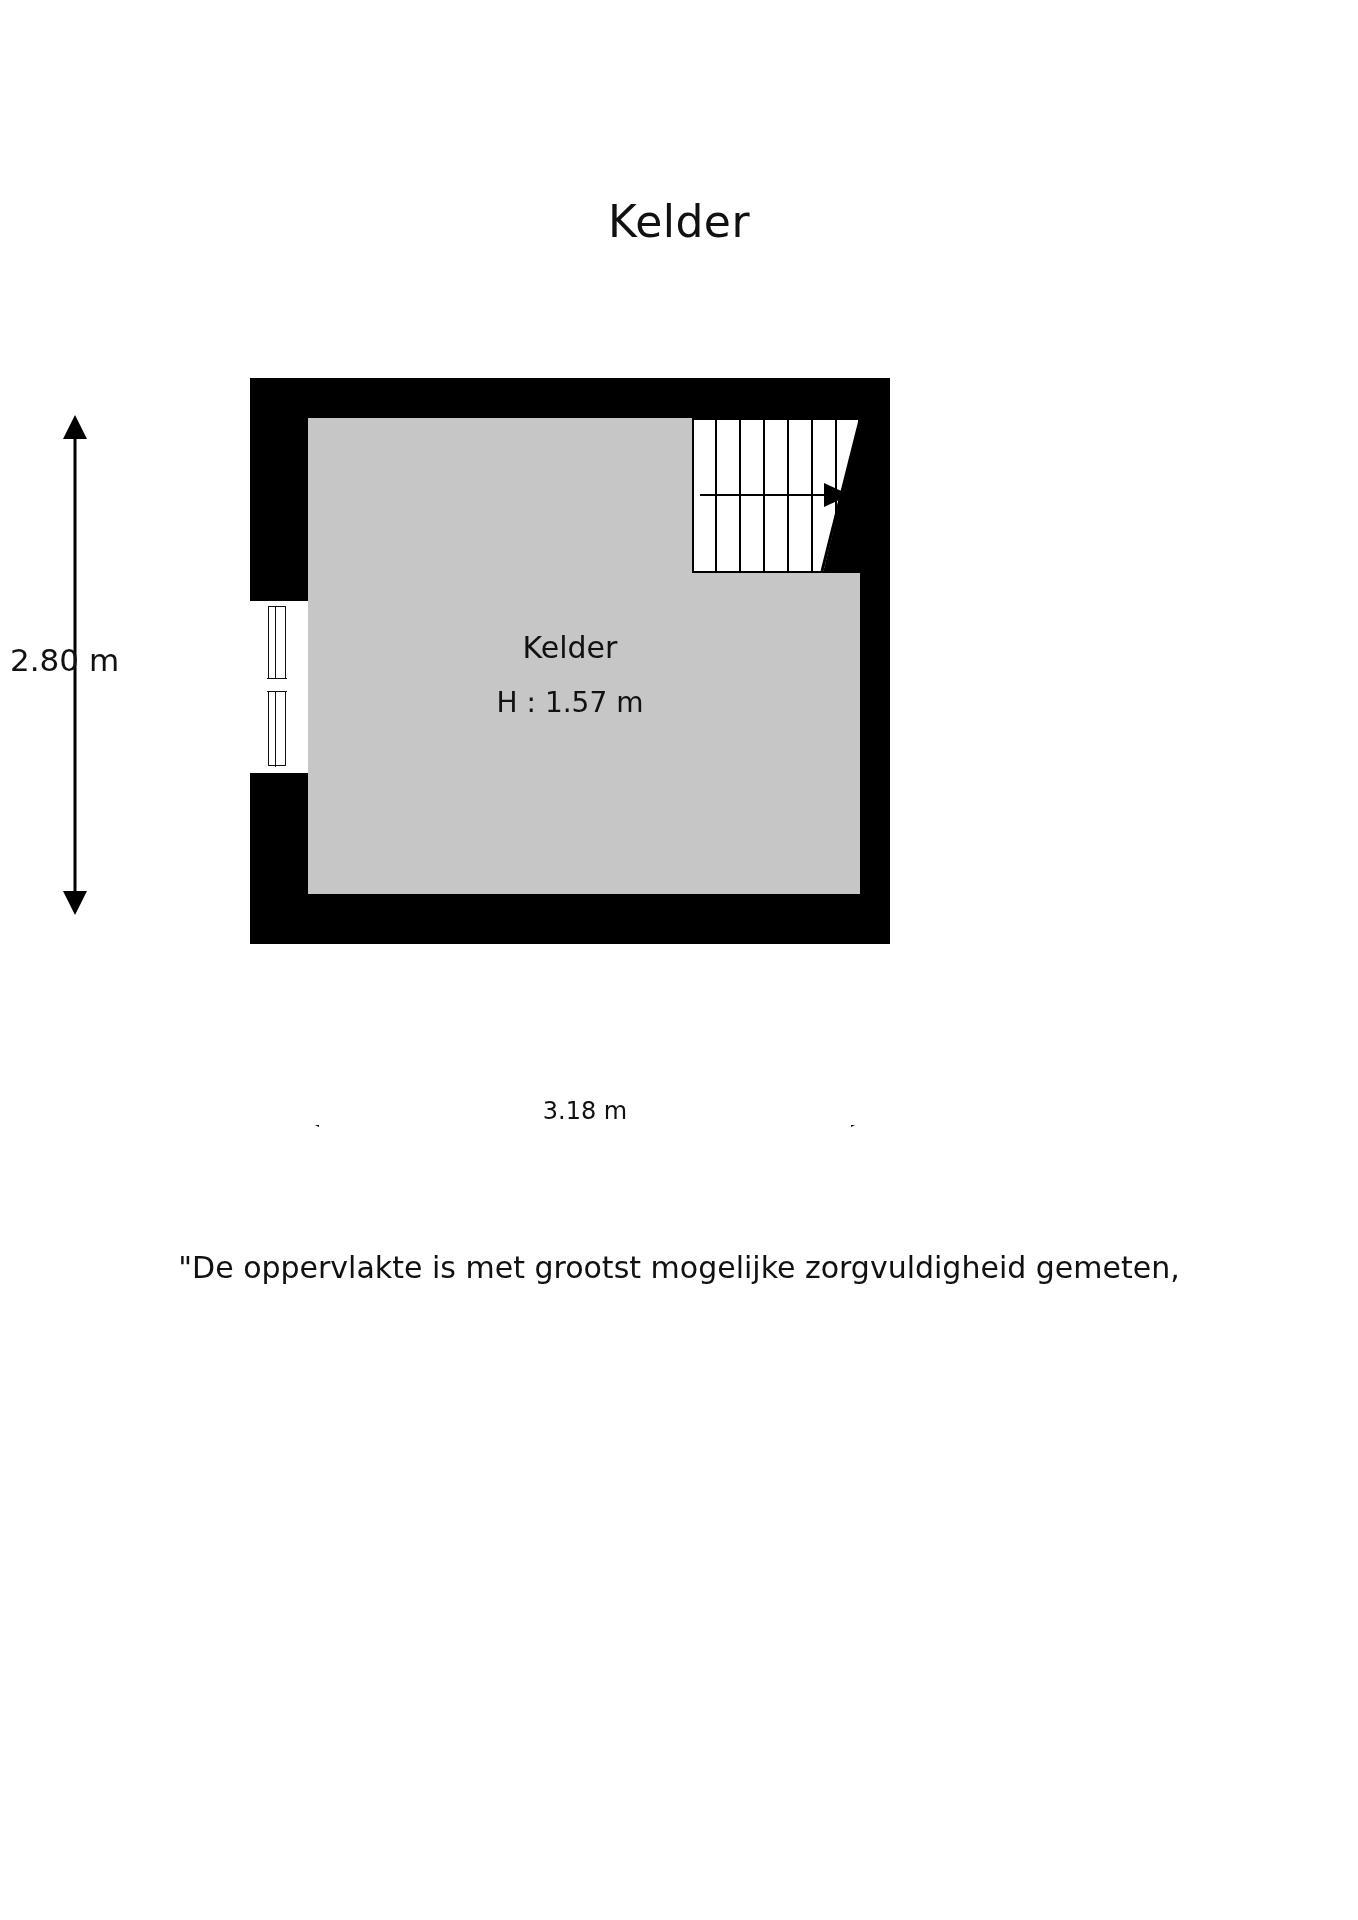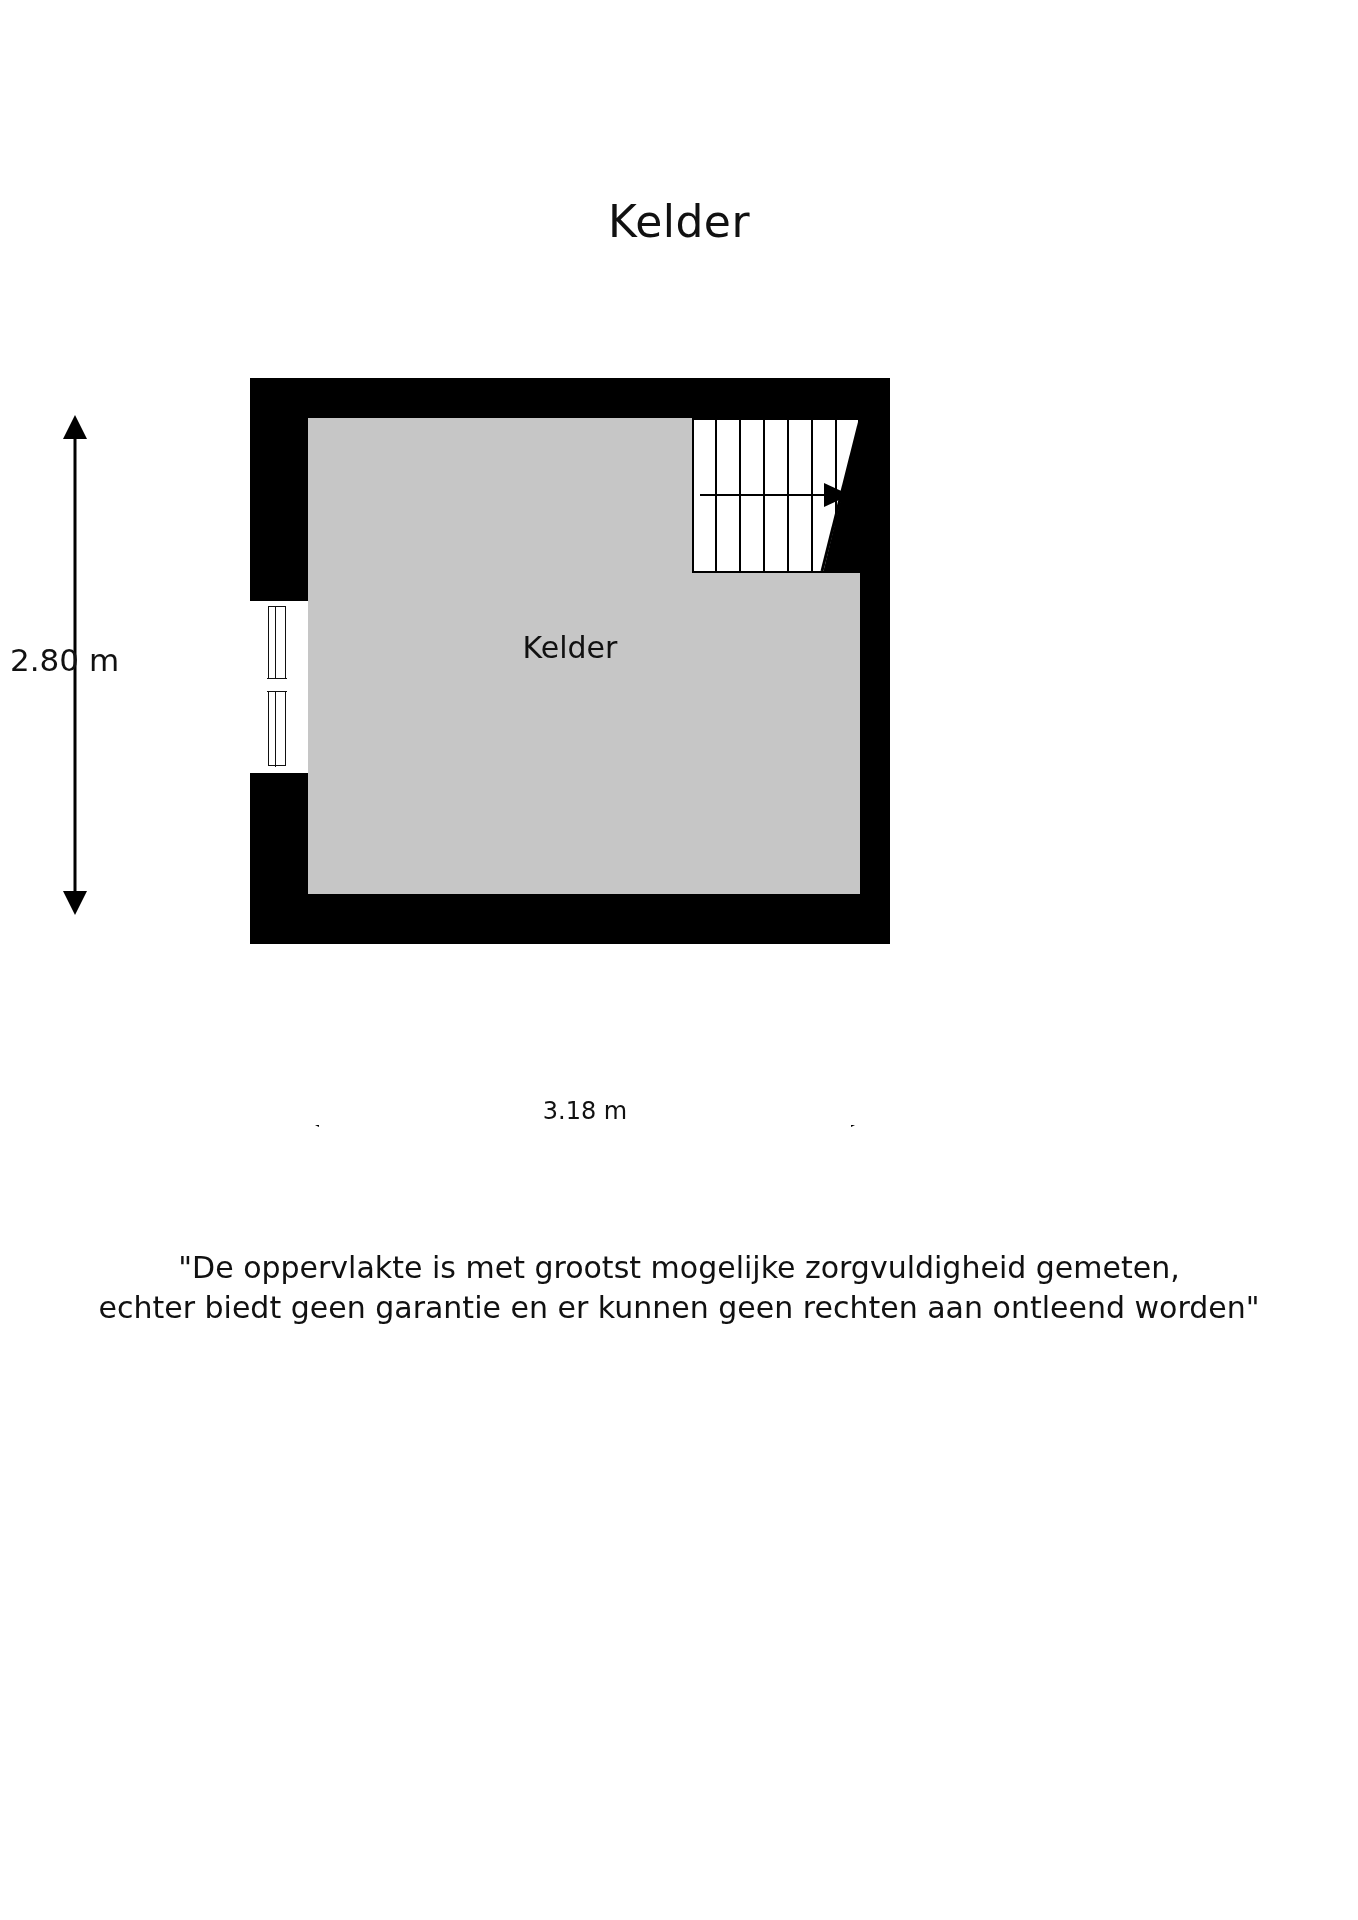--- a/index.html
+++ b/index.html
@@ -223,20 +223,21 @@
       <line x1="96" y1="2" x2="96" y2="153" stroke="#000" stroke-width="2"></line>
       <line x1="120" y1="2" x2="120" y2="153" stroke="#000" stroke-width="2"></line>
       <line x1="144" y1="2" x2="144" y2="153" stroke="#000" stroke-width="2"></line>
 
       <line x1="8" y1="77" x2="132" y2="77" stroke="#000" stroke-width="2"></line>
       <polygon points="132,65 158,77 132,89" fill="#000"></polygon>
     </svg>
   </div>
 
   <div class="room-label">Kelder</div>
+  <div class="room-height">H : 1.57 m</div>
 </div>
 
 <div class="dim-vert">
   <svg width="30" height="500" viewBox="0 0 30 500">
     <line x1="15" y1="14" x2="15" y2="486" stroke="#000" stroke-width="3"></line>
     <polygon points="15,0 27,24 3,24" fill="#000"></polygon>
     <polygon points="15,500 27,476 3,476" fill="#000"></polygon>
   </svg>
 </div>
 <div class="dim-vert-label">2.80 m</div>
@@ -245,14 +246,13 @@
   <svg width="580" height="30" viewBox="0 0 580 30">
     <line x1="14" y1="15" x2="566" y2="15" stroke="#000" stroke-width="3"></line>
     <polygon points="0,15 24,3 24,27" fill="#000"></polygon>
     <polygon points="580,15 556,3 556,27" fill="#000"></polygon>
   </svg>
 </div>
 <div class="dim-horiz-label">3.18 m</div>
 
 <div class="disclaimer">
   <div>"De oppervlakte is met grootst mogelijke zorgvuldigheid gemeten,</div>
-  <div>echter biedt geen garantie en er kunnen geen rechten aan ontleend worden"</div>
 </div>
 
 </body></html>

